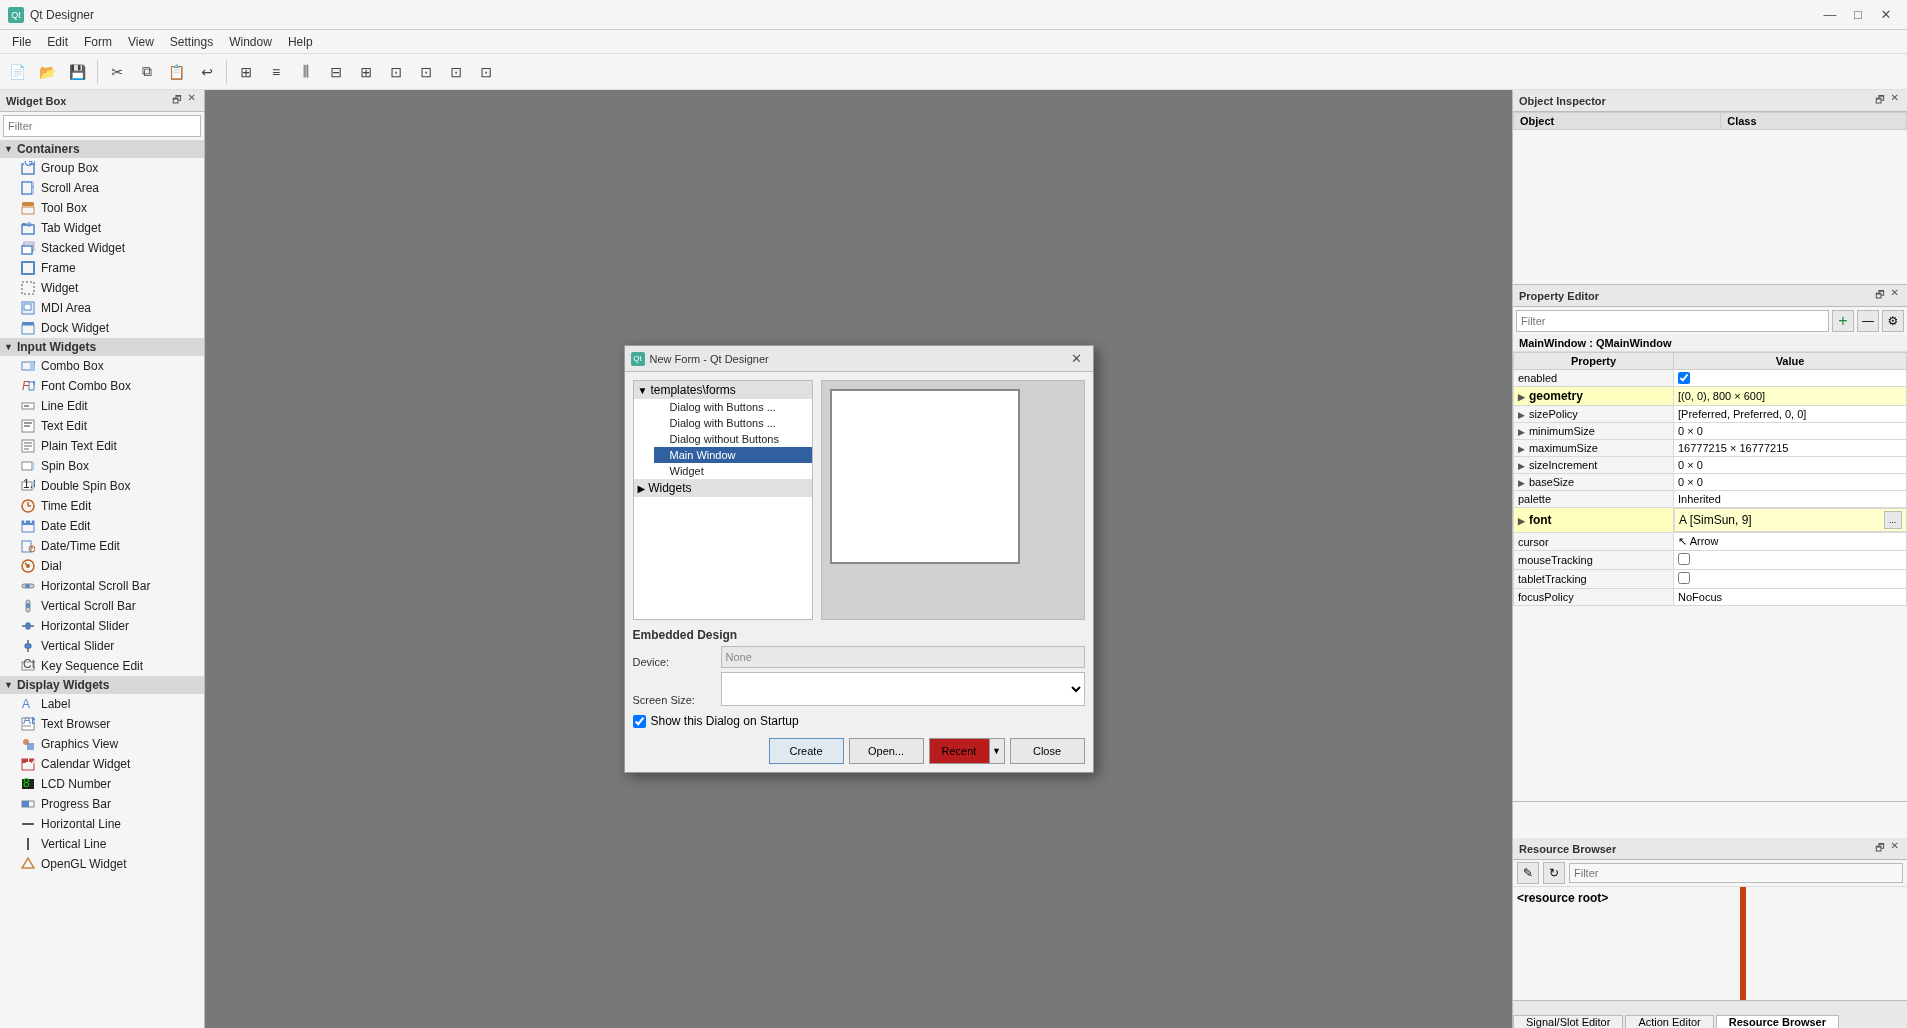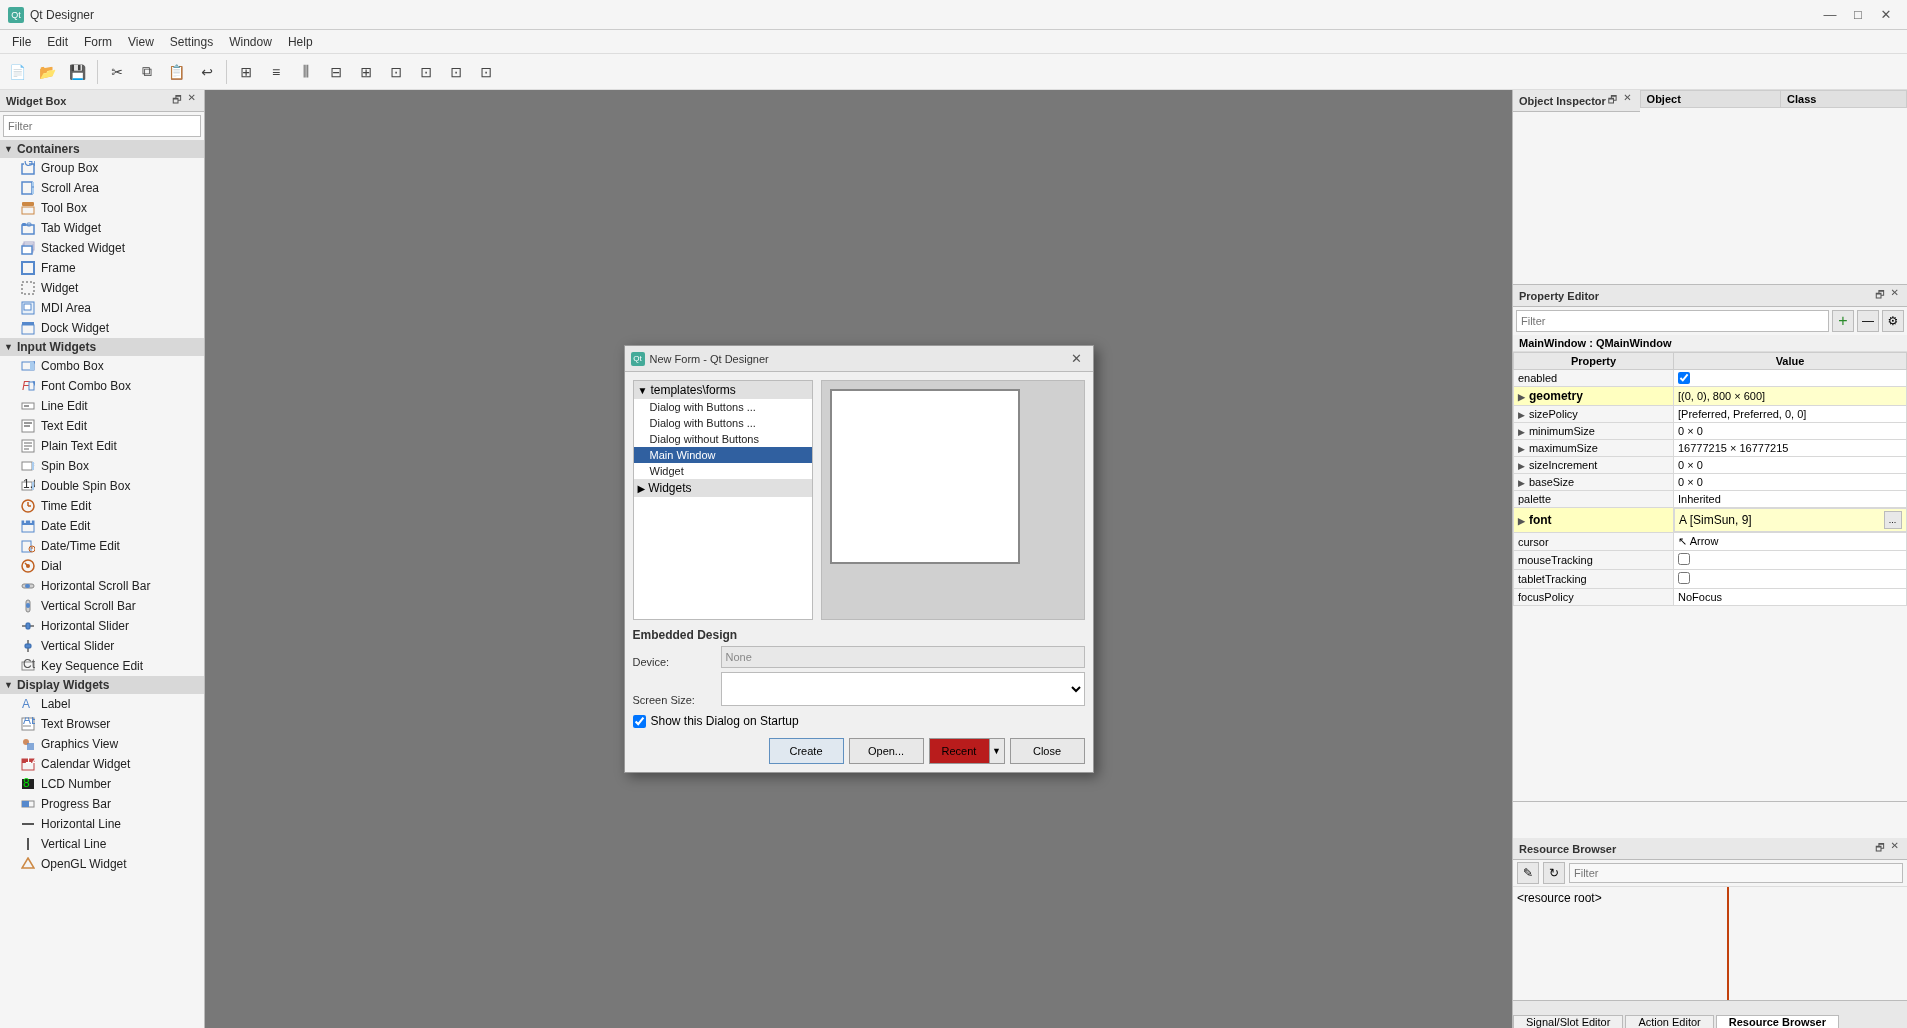--- a/index.html
+++ b/index.html
@@ -128,21 +128,21 @@
       flex-direction: column;
       border-left: 1px solid #bbb;
       background: #f5f5f5;
     }
 
     
     .obj-inspector {
       height: 195px;
       border-bottom: 1px solid #bbb;
       display: flex;
-      flex-direction: row;
+      flex-direction: column;
     }
     .obj-inspector-body {
       flex: 1;
       overflow: hidden;
     }
     .obj-table { width: 100%; border-collapse: collapse; }
     .obj-table th {
       background: #e0e0e0;
       border: 1px solid #ccc;
       padding: 2px 6px;
@@ -214,25 +214,26 @@
       padding: 2px 4px;
       gap: 4px;
       border-bottom: 1px solid #ddd;
     }
     .resource-body {
       flex: 1;
       display: flex;
       overflow: hidden;
     }
     .resource-tree {
-      width: 216px;
-      border-right: 2px solid #c2410c;
+      width: 233px;
+      border-right: 6px solid #c2410c;
       padding: 4px;
       font-size: 11px;
       overflow: auto;
+      font-weight: bold;
     }
     .resource-content { flex: 1; overflow: auto; }
     .resource-filter-input {
       flex: 1;
       height: 20px;
       border: 1px solid #bbb;
       padding: 0 4px;
       font-size: 11px;
       background: #f8f8f8;
     }
@@ -301,20 +302,21 @@
       background: #e0e0e0;
       font-size: 11px;
       cursor: pointer;
     }
     .template-category-arrow { margin-right: 3px; font-size: 10px; }
     .template-item {
       padding: 2px 6px 2px 16px;
       font-size: 11px;
       cursor: pointer;
       color: #222;
+      margin-left: 20px;
     }
     .template-item.selected { background: #3060a0; color: white; }
     .preview-panel {
       flex: 1;
       border: 1px solid #bbb;
       background: #d0d0d0;
       height: 240px;
       display: flex;
       align-items: flex-start;
       justify-content: flex-start;

